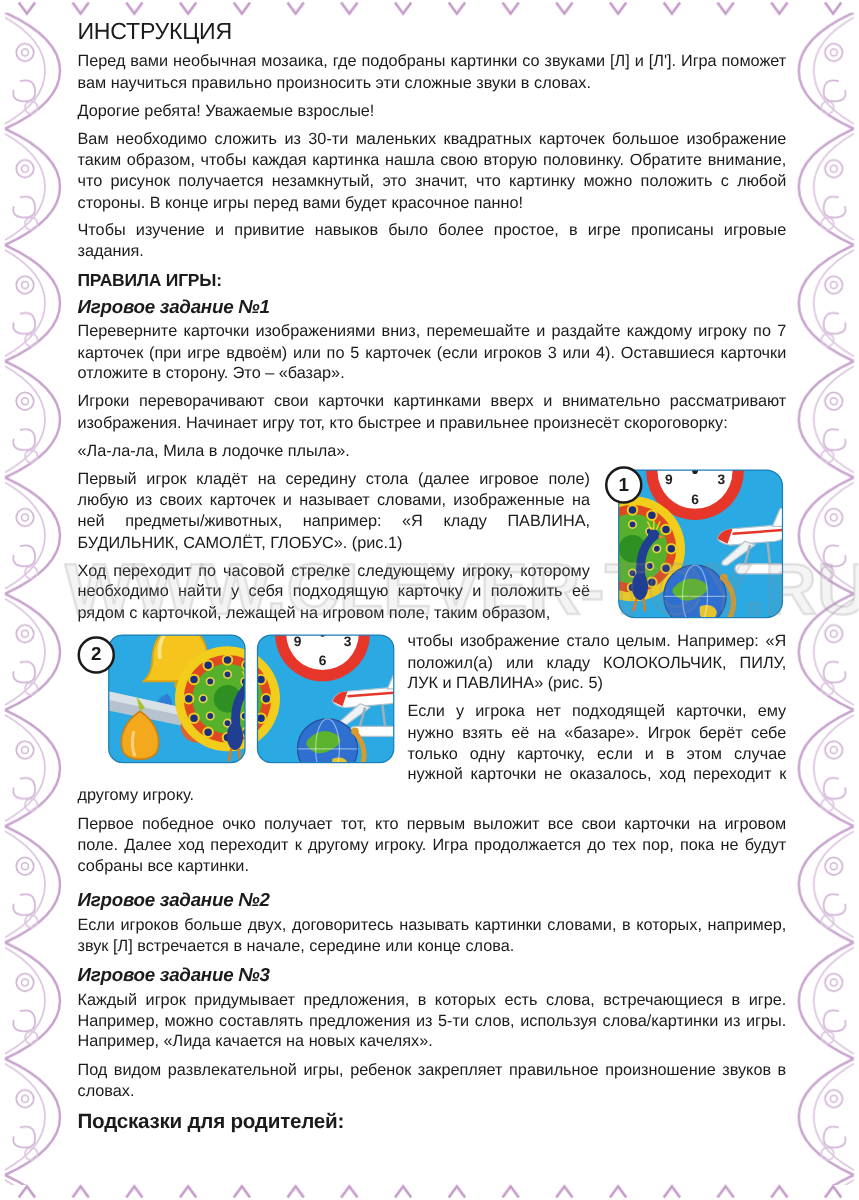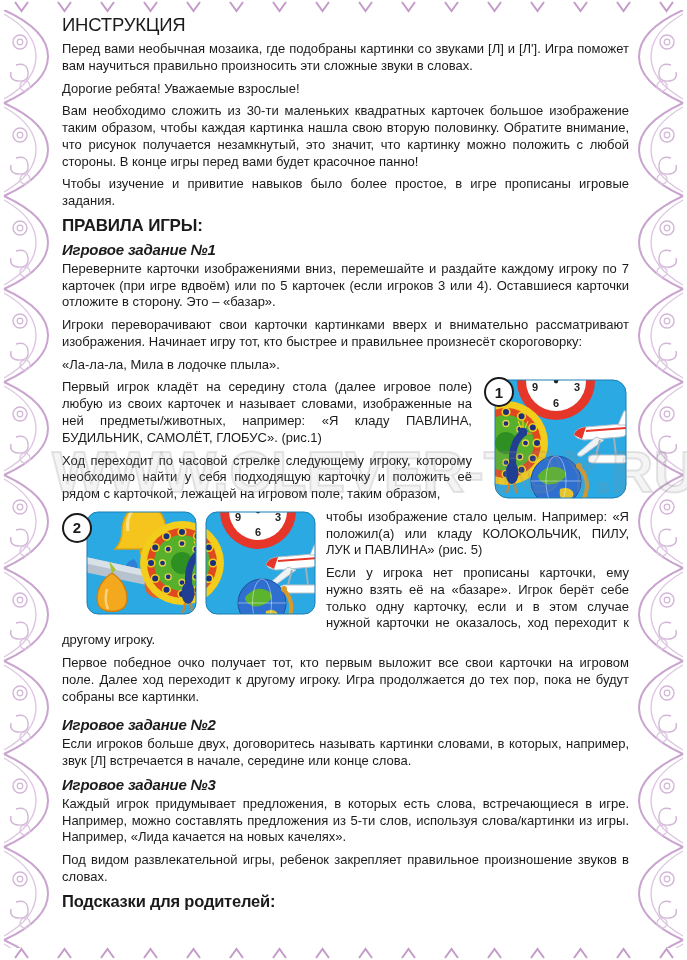--- a/index.html
+++ b/index.html
@@ -3,21 +3,21 @@
 <meta charset="utf-8">
 <style>
   html,body{margin:0;padding:0;background:#fff;}
   .page{
     position:relative;width:687px;height:960px;background:#fff;overflow:hidden;
     font-family:"Liberation Sans","DejaVu Sans",sans-serif;color:#1b1b1b;
   }
   .content{position:absolute;left:62px;top:14px;width:567px;z-index:2;}
   p{margin:0 0 6px;font-size:13px;line-height:1.29;text-align:justify;}
   h1{font-size:18.5px;margin:0 0 5px;letter-spacing:-0.2px;font-weight:normal;}
-  h2{font-size:17px;margin:5px 0 3px;letter-spacing:-0.2px;font-weight:bold;}
+  h2{font-size:14px;margin:5px 0 3px;letter-spacing:-0.2px;font-weight:bold;}
   h3{font-size:15px;margin:5px 0 3px;letter-spacing:-0.2px;font-weight:bold;font-style:italic;}
   h2.hints{font-size:16.5px;}
   .flow{overflow:visible;}
   .flow::after{content:"";display:block;clear:both;}
   figure{margin:0;}
   .fig1{float:right;width:147px;margin:0 0 4px 10px;position:relative;}
   .fig1 svg{display:block;margin-left:12px;}
   .fig2{float:left;width:252px;margin:2px 12px 4px 0;position:relative;padding-left:20px;box-sizing:border-box;}
   .fig2 svg{display:block;margin-left:4px;}
   .badge{
@@ -298,21 +298,21 @@
               <path d="M22 -13 A 26 26 0 0 1 13 29" fill="none" stroke="#d89a28" stroke-width="4"></path>
               <circle cx="22" cy="-14" r="3" fill="#d89a28"></circle>
             </g>
           </g>
           <rect x="1" y="1" width="109" height="102" rx="11" fill="none" stroke="#1b7fb5"></rect>
           <rect x="120" y="1" width="109" height="102" rx="11" fill="none" stroke="#1b7fb5"></rect>
         </svg>
       </figure>
 
       <p>чтобы изображение стало целым. Например: «Я положил(а) или кладу КОЛОКОЛЬЧИК, ПИЛУ, ЛУК и ПАВЛИНА» (рис. 5)</p>
-      <p>Если у игрока нет прописаны карточки, ему нужно взять её на «базаре». Игрок берёт себе только одну карточку, если и в этом случае нужной карточки не оказалось, ход переходит к другому игроку.</p>
+      <p>Если у игрока нет подходящей карточки, ему нужно взять её на «базаре». Игрок берёт себе только одну карточку, если и в этом случае нужной карточки не оказалось, ход переходит к другому игроку.</p>
       <p>Первое победное очко получает тот, кто первым выложит все свои карточки на игровом поле. Далее ход переходит к другому игроку. Игра продолжается до тех пор, пока не будут собраны все картинки.</p>
     </div>
 
     <h3>Игровое задание №2</h3>
     <p>Если игроков больше двух, договоритесь называть картинки словами, в которых, например, звук [Л] встречается в начале, середине или конце слова.</p>
 
     <h3>Игровое задание №3</h3>
     <p>Каждый игрок придумывает предложения, в которых есть слова, встречающиеся в игре. Например, можно составлять предложения из 5-ти слов, используя слова/картинки из игры. Например, «Лида качается на новых качелях».</p>
     <p>Под видом развлекательной игры, ребенок закрепляет правильное произношение звуков в словах.</p>
 

